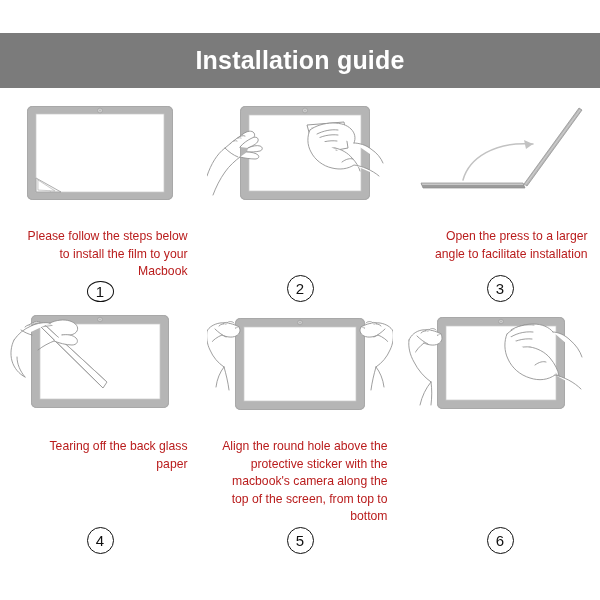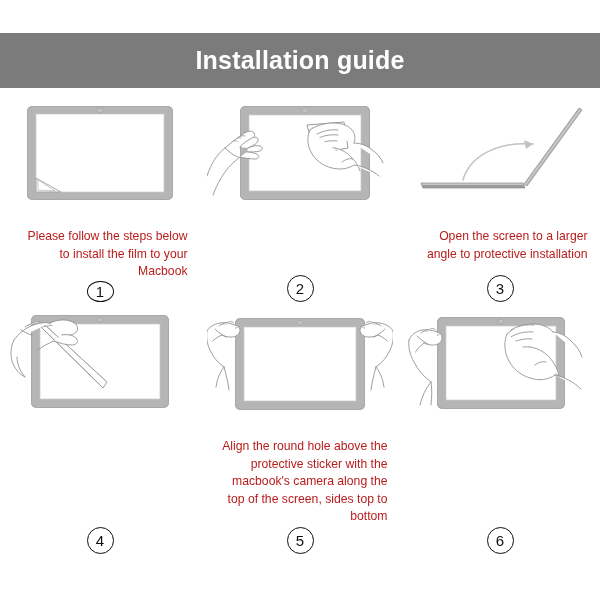--- a/index.html
+++ b/index.html
@@ -191,21 +191,21 @@
               <path d="M117 84 L172 8 L175 10 L120 86 Z" fill="none" stroke="#8d8d8d" stroke-width="0.7"></path>
               <path d="M118.5 84.5 L173 10" fill="none" stroke="#d8d8d8" stroke-width="0.7"></path>
             </g>
 
             <g fill="none" stroke="#c2c2c2" stroke-width="1.5" stroke-linecap="round">
               <path d="M56 80 C62 58 88 41 126 44"></path>
             </g>
             <path d="M126 44 L117 40 L119 49 Z" fill="#c2c2c2"></path>
           </svg>
         </div>
-        <div class="step-caption">Open the screen to a larger angle to protective installation</div>
+        <div class="step-caption">Open the press to a larger angle to facilitate installation</div>
         <div class="step-badge">
           <span>3</span>
         </div>
       </div>
     </div>
 
     <div class="row-bottom" style="display:flex;width:600px;">
 
       <div class="step-cell">
         <div class="step-art">
@@ -231,20 +231,21 @@
               <path d="M43 13 C38 12 30 13 24 16 C17 19 11 24 7 30"></path>
               <path d="M7 30 C4 36 3 44 5 51 C7 58 12 64 18 67"></path>
               <path d="M18 67 C13 61 10 54 10 47"></path>
               <path d="M14 20 C17 22 21 24 25 25"></path>
               <path d="M18 17 C20 15 23 14 25 15"></path>
               <path d="M22 15 C24 13 27 12 29 13"></path>
               <path d="M26 13 C28 11 31 11 33 12"></path>
             </g>
           </svg>
         </div>
+        <div class="step-caption">Tearing off the back glass paper</div>
         <div class="step-badge">
           <span>4</span>
         </div>
       </div>
 
       <div class="step-cell">
         <div class="step-art">
           <svg width="186" height="104" viewBox="0 0 186 104">
 
             <rect x="28" y="8" width="130" height="92" rx="5" ry="5" fill="#b5b5b5"></rect>
@@ -273,21 +274,21 @@
               <path d="M186 21 C187 27 186 34 183 40 C180 47 175 53 169 57"></path>
               <path d="M169 57 C167 64 165 72 164 80"></path>
               <path d="M178 19 C175 22 171 25 167 27"></path>
               <path d="M174 16 C172 14 169 13 167 14"></path>
               <path d="M170 14 C168 12 165 12 163 13"></path>
               <path d="M166 13 C164 11 161 11 159 13"></path>
               <path d="M169 57 C173 62 176 69 177 77"></path>
             </g>
           </svg>
         </div>
-        <div class="step-caption">Align the round hole above the protective sticker with the macbook's camera along the top of the screen, sides top to bottom</div>
+        <div class="step-caption">Align the round hole above the protective sticker with the macbook's camera along the top of the screen, from top to bottom</div>
         <div class="step-badge">
           <span>5</span>
         </div>
       </div>
 
       <div class="step-cell">
         <div class="step-art">
           <svg width="186" height="104" viewBox="0 0 186 104">
 
             <rect x="30" y="7" width="128" height="92" rx="5" ry="5" fill="#b5b5b5"></rect>

